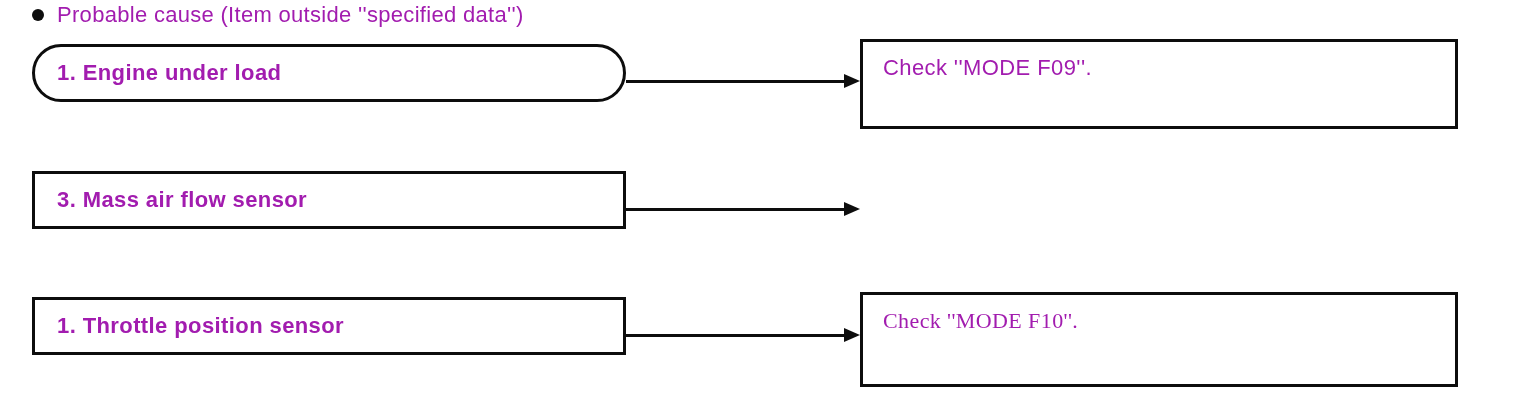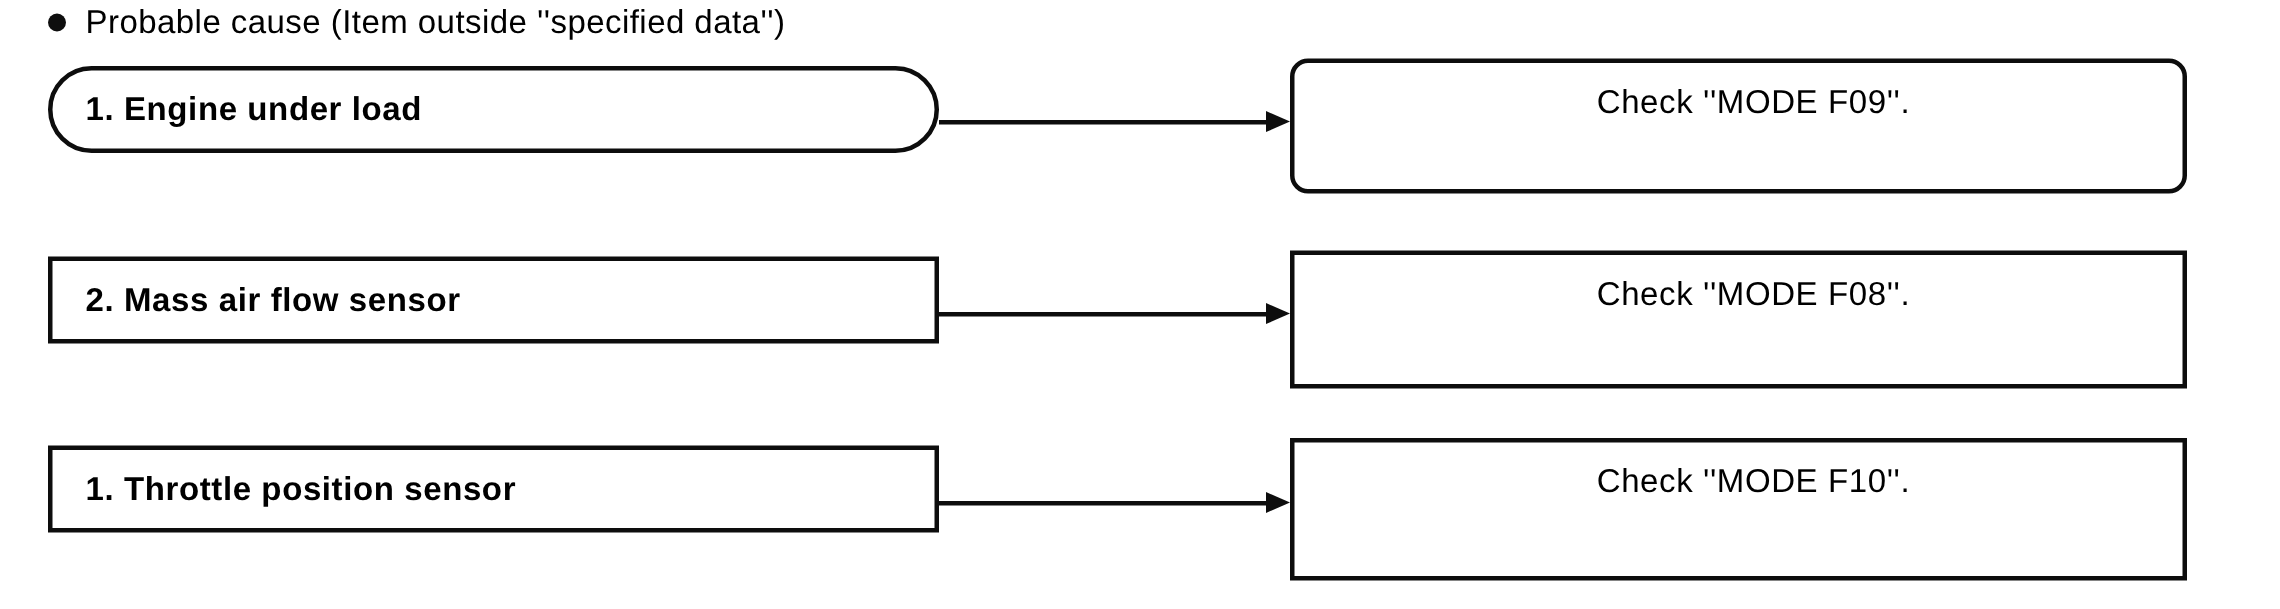--- a/index.html
+++ b/index.html
@@ -6,23 +6,22 @@
     margin: 0;
     padding: 0;
     background: #ffffff;
   }
   .page {
     position: relative;
     width: 1520px;
     height: 406px;
     background: #ffffff;
     font-family: "Liberation Sans", sans-serif;
-    color: #000000;
+    color: #a21caf;
     overflow: hidden;
-    text-align: center;
   }
   .heading {
     position: absolute;
     left: 32px;
     top: 2px;
     display: flex;
     align-items: center;
     gap: 13px;
     font-size: 22px;
     letter-spacing: 0.3px;
@@ -57,23 +56,23 @@
     left: 860px;
     width: 598px;
     padding: 13px 0 0 20px;
     font-size: 22px;
     letter-spacing: 0.4px;
     white-space: nowrap;
   }
   .cause-1 { top: 44px; border-radius: 29px; }
   .cause-2 { top: 171px; }
   .cause-3 { top: 297px; }
-  .check-1 { top: 39px;  height: 90px; border-radius: 12px; }
+  .check-1 { top: 39px;  height: 90px; }
   .check-2 { top: 167px; height: 92px; }
-  .check-3 { top: 292px; height: 95px; }
+  .check-3 { top: 292px; height: 95px; font-family: Liberation Serif, serif; }
   .arrow {
     position: absolute;
     left: 626px;
     width: 234px;
     height: 15px;
   }
   .arrow-1 { top: 74px; }
   .arrow-2 { top: 202px; }
   .arrow-3 { top: 328px; }
   .arrow .shaft {
@@ -110,28 +109,25 @@
   </div>
   <div class="arrow arrow-1">
     <span class="shaft"></span>
     <span class="head"></span>
   </div>
   <div class="box check-box check-1">
     <span>Check ''MODE F09''.</span>
   </div>
 
   <div class="box cause-box cause-2">
-    <span>2. Mass air flow sensor</span>
+    <span>3. Mass air flow sensor</span>
   </div>
   <div class="arrow arrow-2">
     <span class="shaft"></span>
     <span class="head"></span>
-  </div>
-  <div class="box check-box check-2">
-    <span>Check ''MODE F08''.</span>
   </div>
 
   <div class="box cause-box cause-3">
     <span>1. Throttle position sensor</span>
   </div>
   <div class="arrow arrow-3">
     <span class="shaft"></span>
     <span class="head"></span>
   </div>
   <div class="box check-box check-3">

